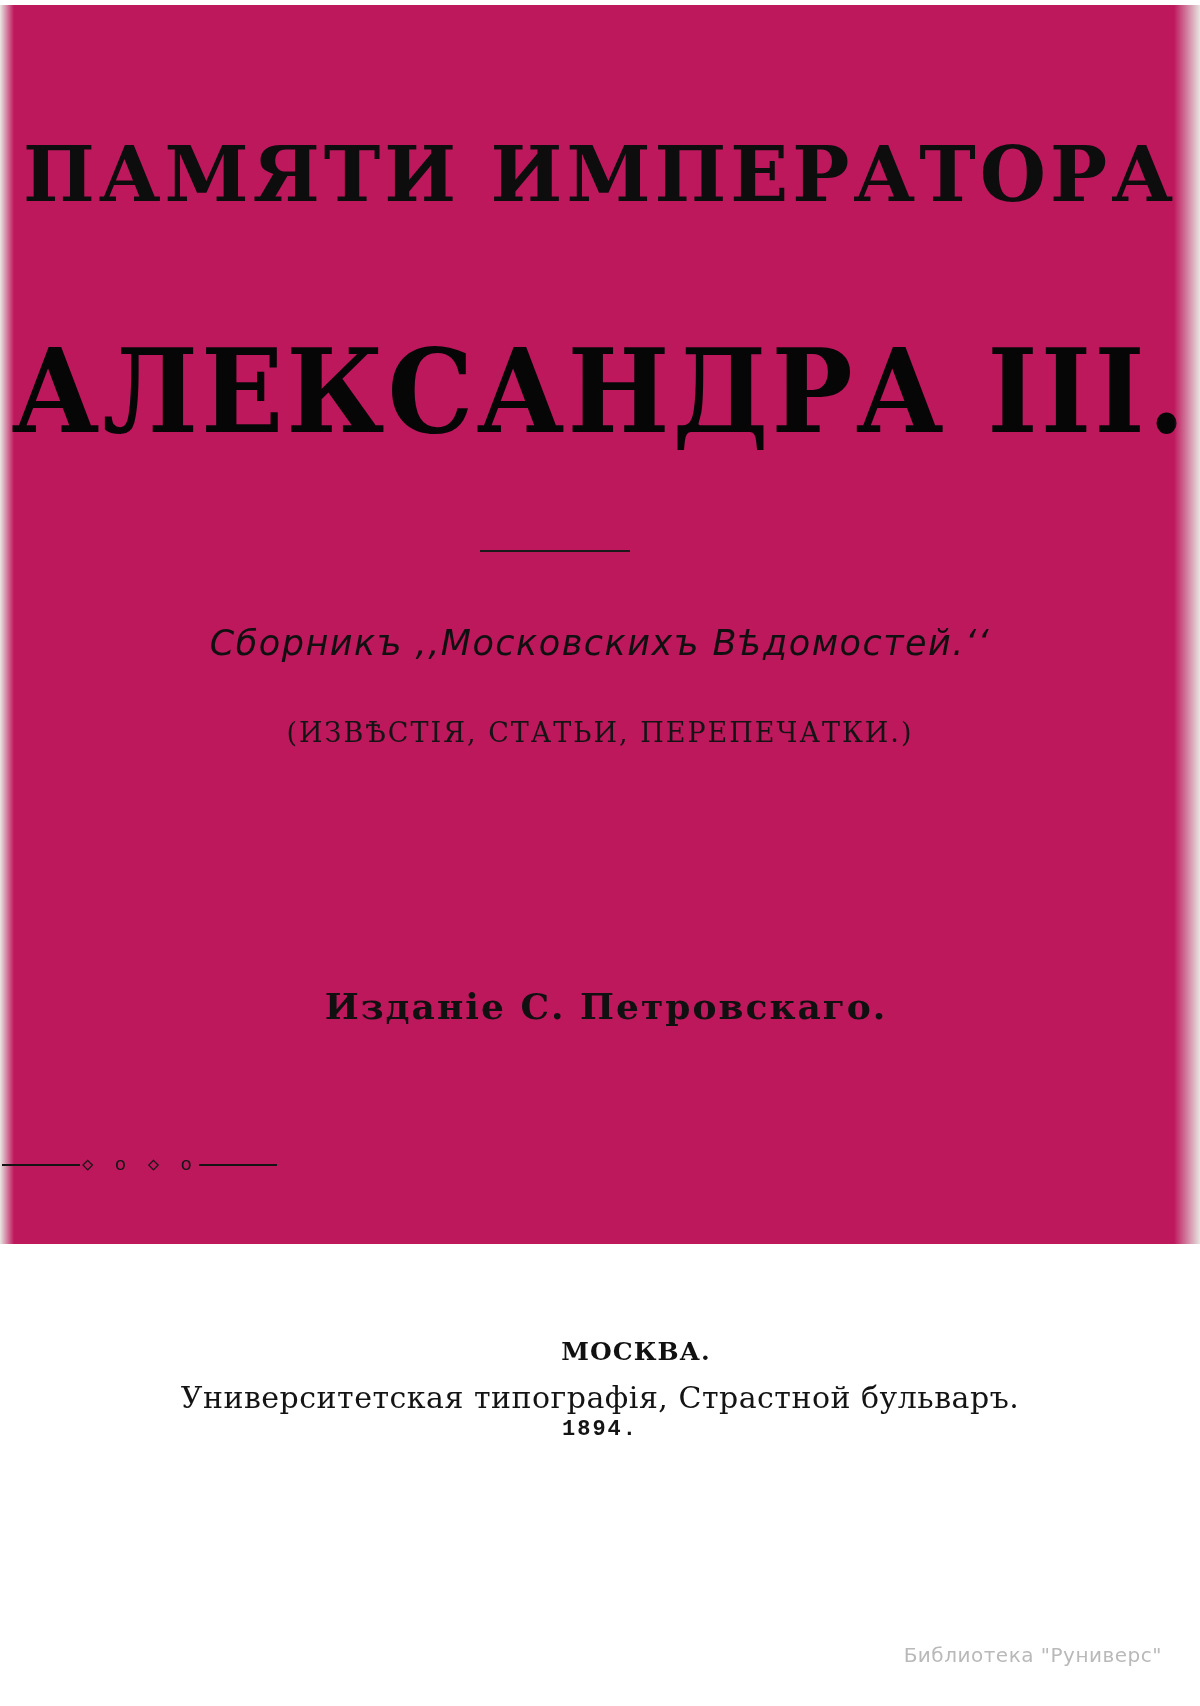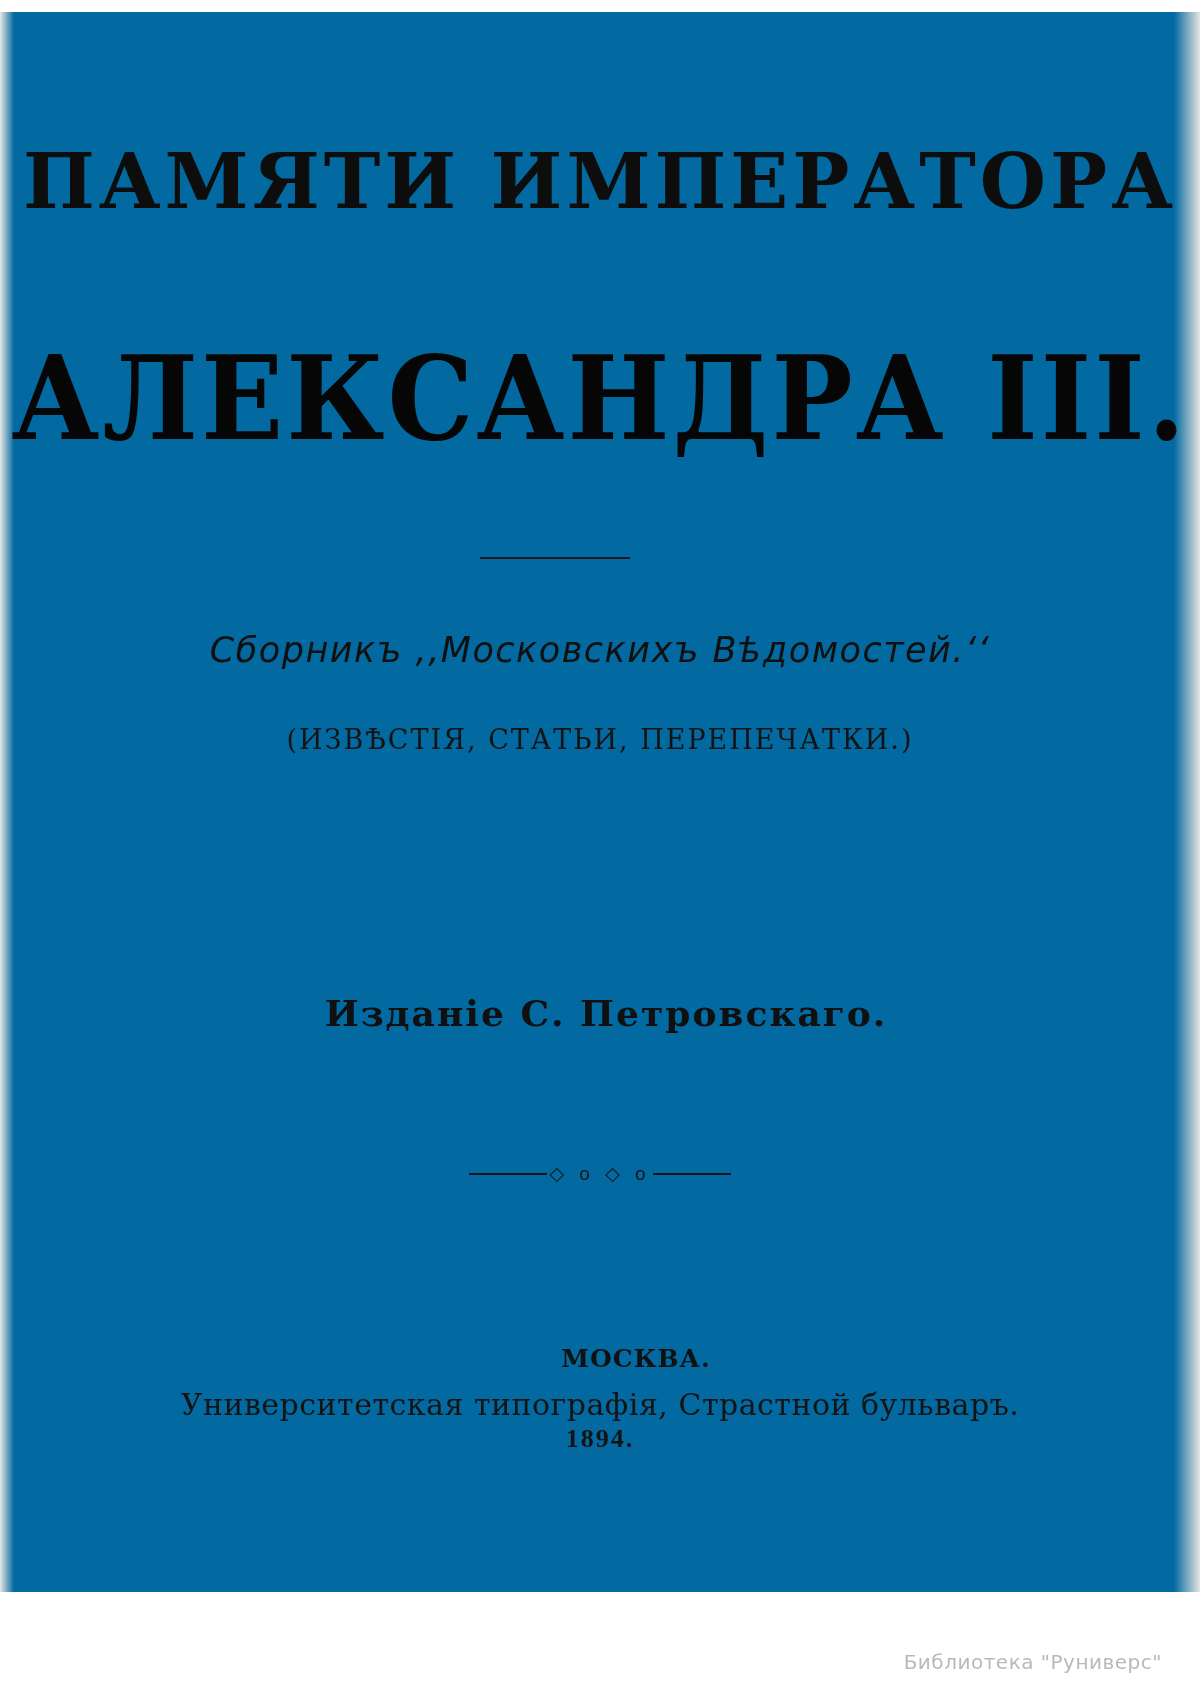--- a/index.html
+++ b/index.html
@@ -11,25 +11,25 @@
     width: 1200px;
     height: 1706px;
     font-family: "Liberation Serif", serif;
     color: #111111;
     position: relative;
     overflow: hidden;
   }
 
   .page {
     position: absolute;
-    top: 12px;
+    top: 5px;
     left: 0;
     width: 1200px;
-    height: 1580px;
-    background: #0369a1;
+    height: 1239px;
+    background: #be185d;
   }
 
   
   .page::before {
     content: "";
     position: absolute;
     left: 0; top: 0;
     width: 14px; height: 100%;
     background: linear-gradient(to right, #e8e7e3, rgba(255,255,255,0));
     pointer-events: none;
@@ -105,25 +105,25 @@
     letter-spacing: 2px;
     color: #101010;
     padding-left: 6px;
   }
 
   .ornament {
     position: absolute;
     top: 1148px;
     left: 0;
     width: 1200px;
-    text-align: center;
+    text-align: left;
     color: #141414;
     font-size: 22px;
     letter-spacing: 0px;
-    font-family: Liberation Sans, sans-serif;
+    font-family: Liberation Mono, monospace;
     white-space: nowrap;
   }
   .orn-line {
     display: inline-block;
     width: 78px;
     height: 0;
     border-top: 2px solid #141414;
     vertical-align: middle;
     margin: 0 2px;
   }
@@ -146,23 +146,23 @@
   }
   .imprint-printer {
     top: 1375px;
     font-family: "DejaVu Serif", "Liberation Serif", serif;
     font-size: 30px;
     letter-spacing: 0.5px;
     color: #141414;
   }
   .imprint-year {
     top: 1412px;
-    font-family: Liberation Serif, serif;
-    font-weight: bold;
-    font-size: 26px;
+    font-family: Liberation Mono, monospace;
+    font-weight: bold;
+    font-size: 22px;
     letter-spacing: 2px;
     color: #141414;
   }
 
   .watermark {
     position: absolute;
     right: 38px;
     top: 1638px;
     font-family: "DejaVu Sans", "Liberation Sans", sans-serif;
     font-size: 20px;

